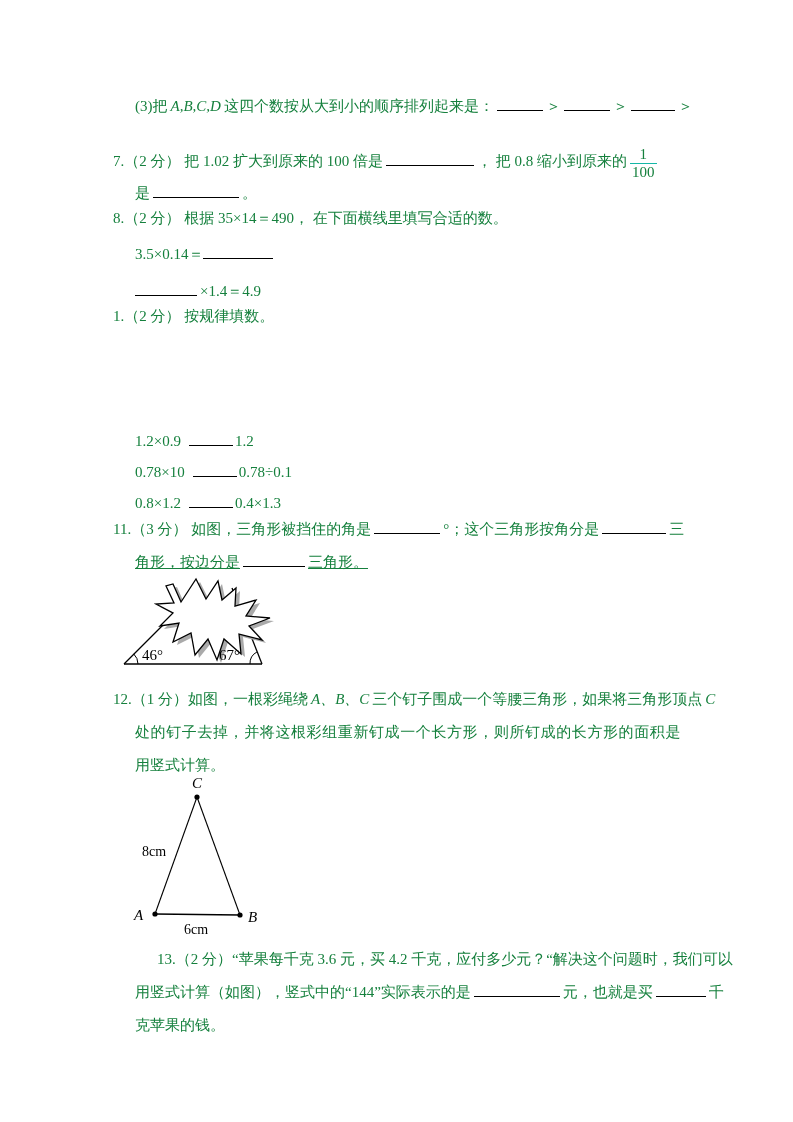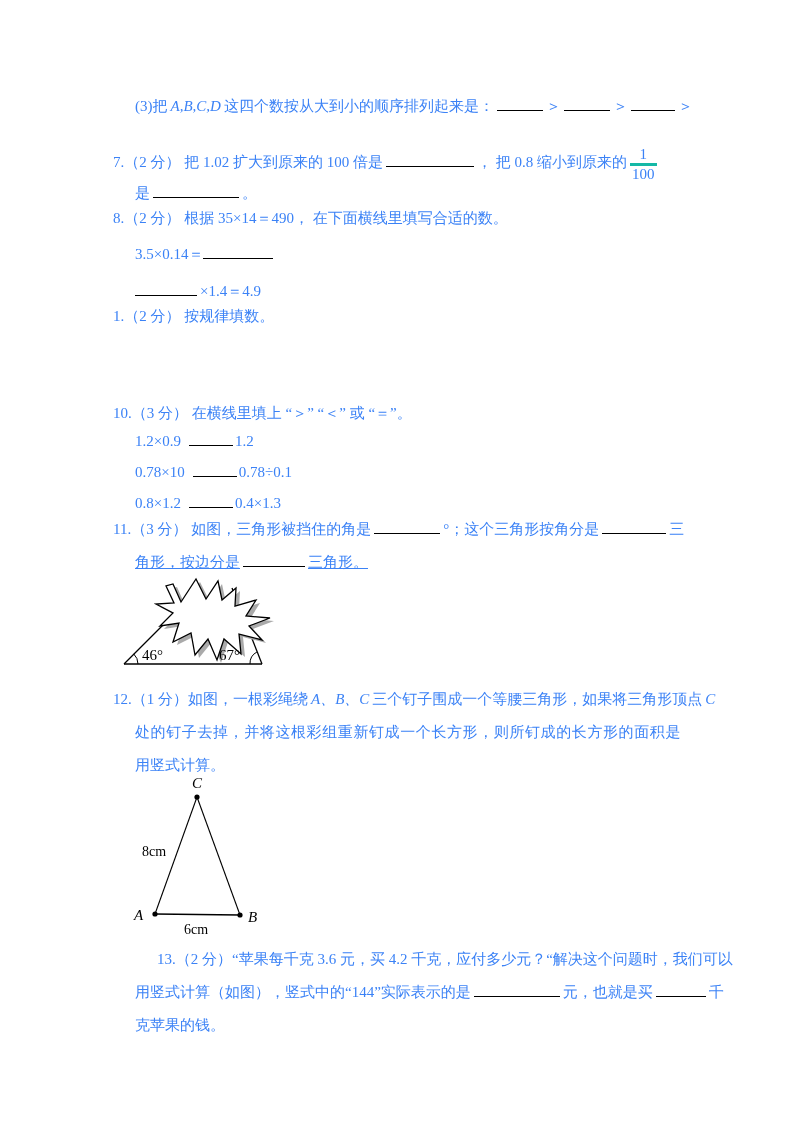--- a/index.html
+++ b/index.html
@@ -1,29 +1,29 @@
 <!DOCTYPE html>
 <html><head>
 <meta charset="utf-8">
 <style>
   html,body { margin:0; padding:0; background:#ffffff; }
   .page {
     position:relative; width:793px; height:1122px; background:#fff;
     font-family:"Liberation Serif","DejaVu Serif",serif;
-    font-size:15px; color:#3b82f6; overflow:hidden;
+    font-size:15px; color:#15803d; overflow:hidden;
   }
   .line { position:absolute; white-space:nowrap; line-height:20px; }
   .blank {
     display:inline-block; border-bottom:1px solid #000;
     height:14px; margin:0 3px; vertical-align:baseline;
   }
   .var { font-style:italic; margin:0 3px; font-family:"Liberation Serif",serif; }
   .frac { display:inline-block; vertical-align:middle; text-align:center; line-height:1.1; margin-left:3px; }
   .frac .num { display:block; padding:0 2px; }
-  .frac .den { display:block; border-top:3px solid #14b8a6; padding:0 2px; }
+  .frac .den { display:block; border-top:1px solid #14b8a6; padding:0 2px; }
   .fig { position:absolute; }
   svg text { font-family:"Liberation Serif","DejaVu Serif",serif; fill:#000; }
   svg .ital { font-style:italic; }
 </style>
 </head>
 <body>
 
 <div class="page">
 
   <div class="line" style="left:135px; top:96px;">
@@ -44,23 +44,20 @@
     <span>3.5×0.14＝</span><span class="blank" style="width:70px; margin-left:0;"></span>
   </div>
   <div class="line" style="left:135px; top:281px;">
     <span class="blank" style="width:62px; margin-left:0;"></span><span>×1.4＝4.9</span>
   </div>
 
   <div class="line" style="left:113px; top:306px;">
     <span>1.（2 分） 按规律填数。</span>
   </div>
 
-  <div class="line" style="left:113px; top:403px;">
-    <span>10.（3 分） 在横线里填上 “＞” “＜” 或 “＝”。</span>
-  </div>
   <div class="line" style="left:135px; top:431px;">
     <span>1.2×0.9</span><span class="blank" style="width:44px; margin:0 2px 0 8px;"></span><span>1.2</span>
   </div>
   <div class="line" style="left:135px; top:462px;">
     <span>0.78×10</span><span class="blank" style="width:44px; margin:0 2px 0 8px;"></span><span>0.78÷0.1</span>
   </div>
   <div class="line" style="left:135px; top:493px;">
     <span>0.8×1.2</span><span class="blank" style="width:44px; margin:0 2px 0 8px;"></span><span>0.4×1.3</span>
   </div>
 

